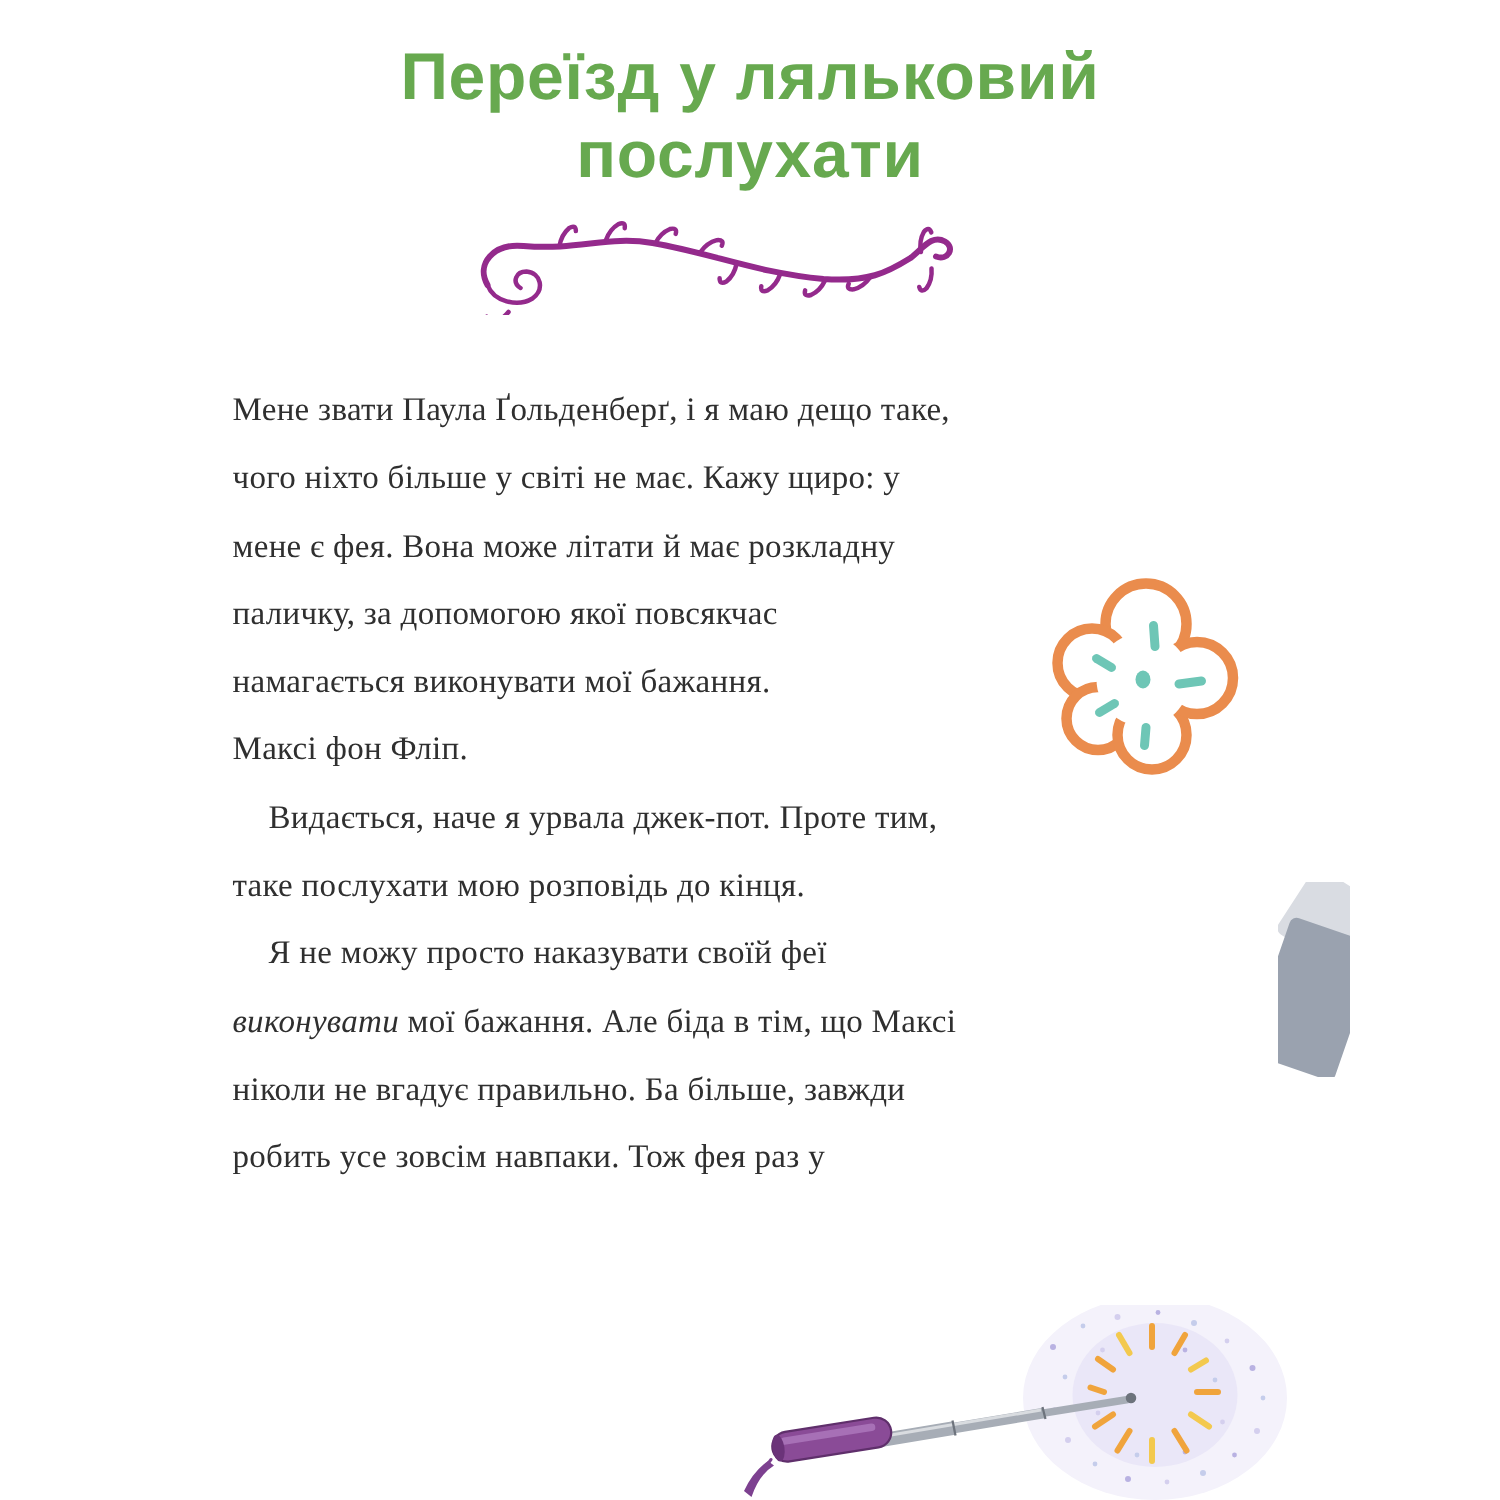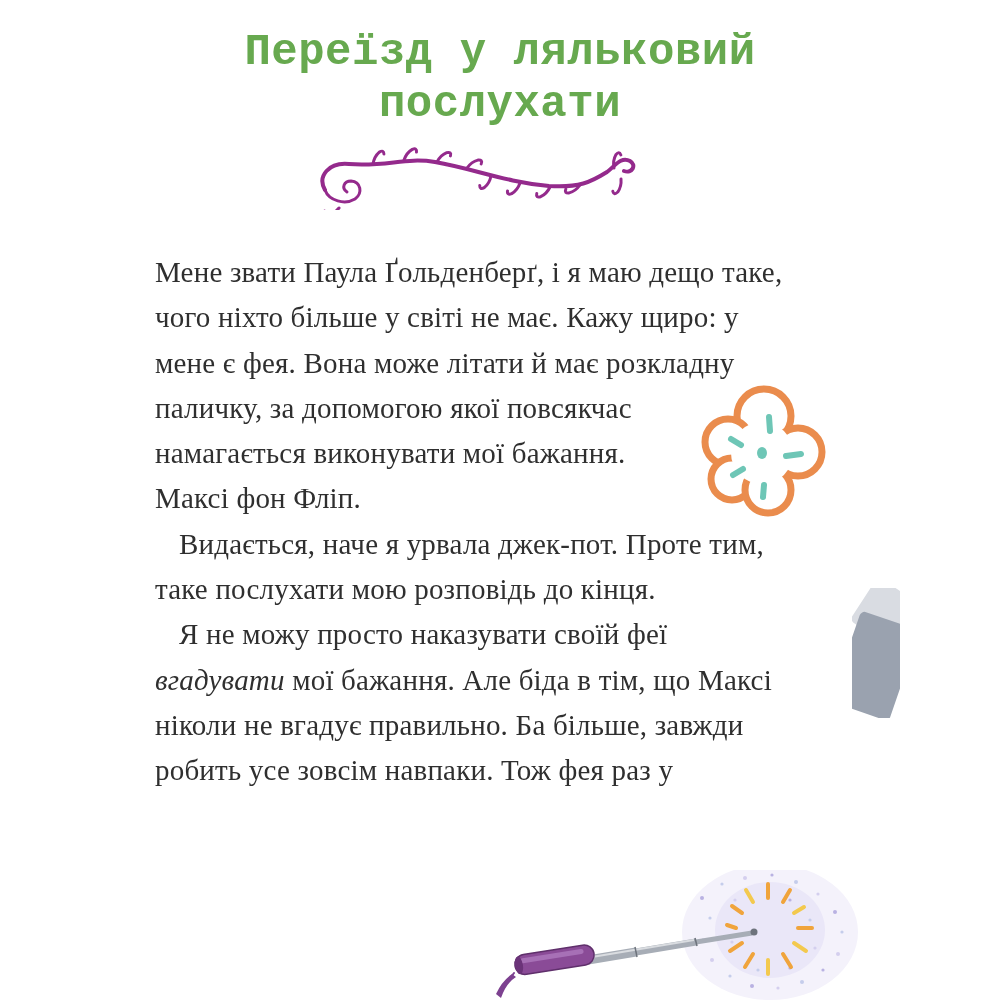--- a/index.html
+++ b/index.html
@@ -7,37 +7,37 @@
     width:1000px;height:1000px;position:relative;overflow:hidden;
     background:#ffffff;
     font-family:"Liberation Serif", serif;
   }
   .page{position:absolute;inset:0;background:#ffffff;}
 
   
   .chapter-title{
     position:absolute;top:26px;left:0;width:1000px;
     text-align:center;
-    font-family:Liberation Mono, monospace;
+    font-family:Liberation Sans, sans-serif;
     font-weight:bold;
     font-size:44px;line-height:52px;
     color:var(--title-green,#67a94f);
     letter-spacing:0.5px;
   }
 
   
   .vine-wrap{position:absolute;left:303px;top:140px;width:352px;height:70px;}
   .vine-stroke{fill:none;stroke:var(--vine-purple,#942a8c);stroke-width:4;stroke-linecap:round;}
   .vine-thin{fill:none;stroke:var(--vine-purple,#942a8c);stroke-width:3;stroke-linecap:round;}
   .thorn{fill:none;stroke:var(--vine-purple,#942a8c);stroke-width:3;stroke-linecap:round;}
 
   
   .body-text{
     position:absolute;left:155px;top:250px;width:720px;
-    font-size:29px;color:var(--body-text,#2f2f2f);
+    font-size:22px;color:var(--body-text,#2f2f2f);
     letter-spacing:0.2px;
   }
   .body-line{height:45.3px;line-height:45.3px;white-space:nowrap;}
   .body-line.indent{padding-left:24px;}
   .body-line em{font-style:italic;}
 
   
   .flower-wrap{position:absolute;left:690px;top:376px;width:145px;height:150px;}
   .flower-petal{fill:#ffffff;stroke:var(--flower-orange,#ea8c4d);stroke-width:7;}
   .flower-core{fill:#ffffff;stroke:none;}
@@ -105,21 +105,21 @@
   <div class="body-text">
       <div class="body-line">Мене звати Паула Ґольденберґ, і я маю дещо таке,</div>
       <div class="body-line">чого ніхто більше у світі не має. Кажу щиро: у</div>
       <div class="body-line">мене є фея. Вона може літати й має розкладну</div>
       <div class="body-line">паличку, за допомогою якої повсякчас</div>
       <div class="body-line">намагається виконувати мої бажання.</div>
       <div class="body-line">Максі фон Фліп.</div>
       <div class="body-line indent">Видається, наче я урвала джек-пот. Проте тим,</div>
       <div class="body-line">таке послухати мою розповідь до кінця.</div>
       <div class="body-line indent">Я не можу просто наказувати своїй феї</div>
-      <div class="body-line"><em>вгадувати</em> мої бажання. Але біда в тім, що Максі</div>
+      <div class="body-line"><em>виконувати</em> мої бажання. Але біда в тім, що Максі</div>
       <div class="body-line">ніколи не вгадує правильно. Ба більше, завжди</div>
       <div class="body-line">робить усе зовсім навпаки. Тож фея раз у</div>
     </div>
 
   <div class="flower-wrap">
     <svg viewBox="0 0 145 150" width="145" height="150">
       <circle class="flower-petal" cx="74" cy="40" r="27"></circle>
       <circle class="flower-petal" cx="38" cy="66" r="23"></circle>
       <circle class="flower-petal" cx="42" cy="103" r="21"></circle>
       <circle class="flower-petal" cx="78" cy="114" r="23"></circle>

